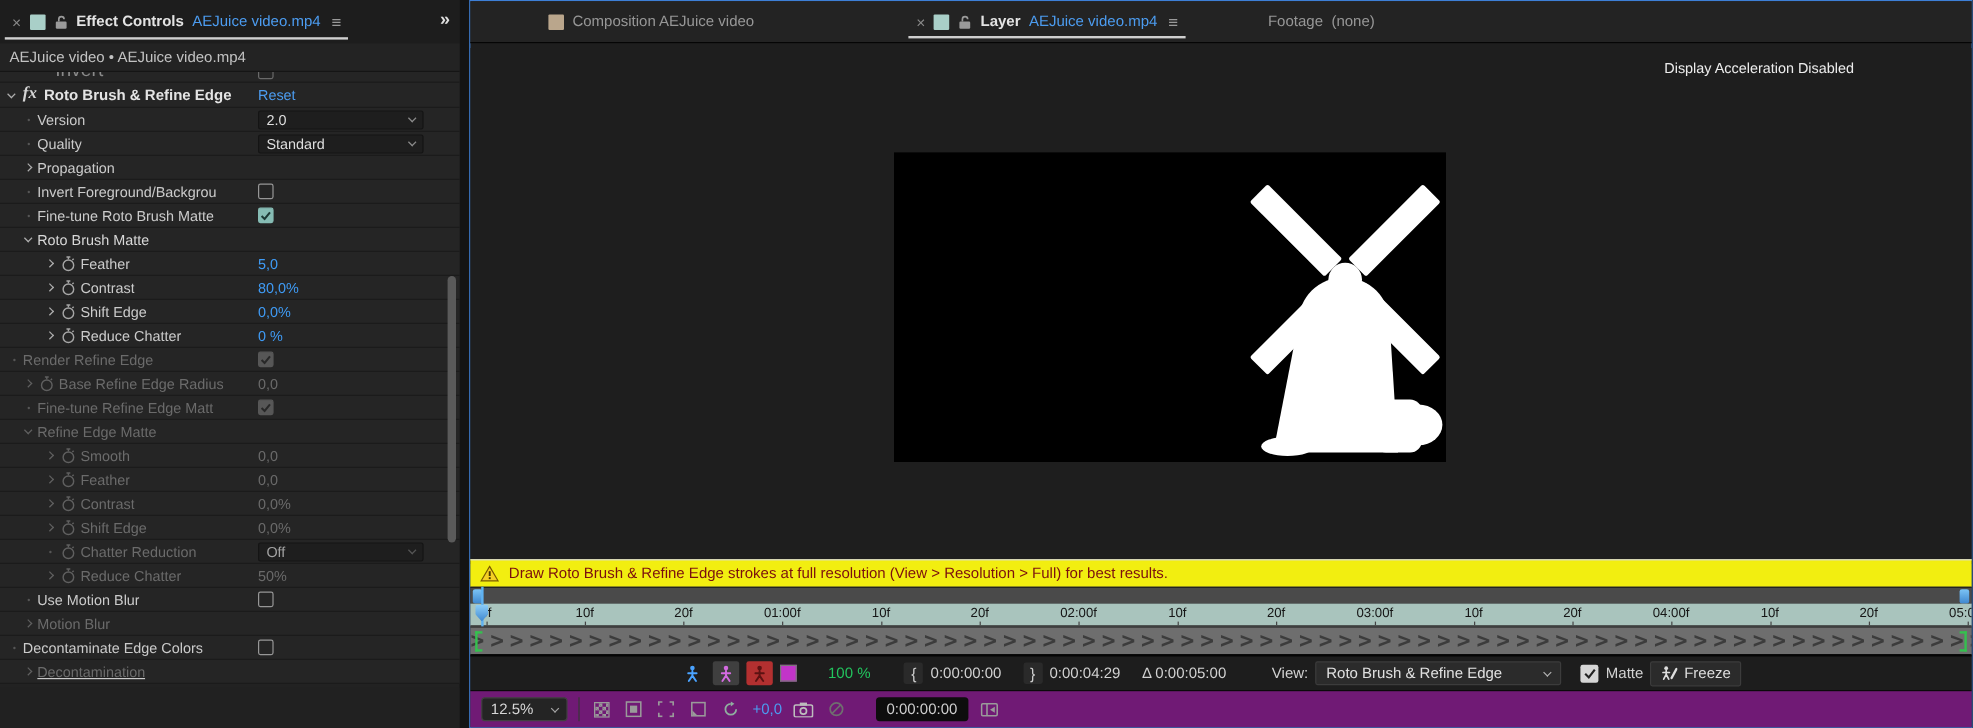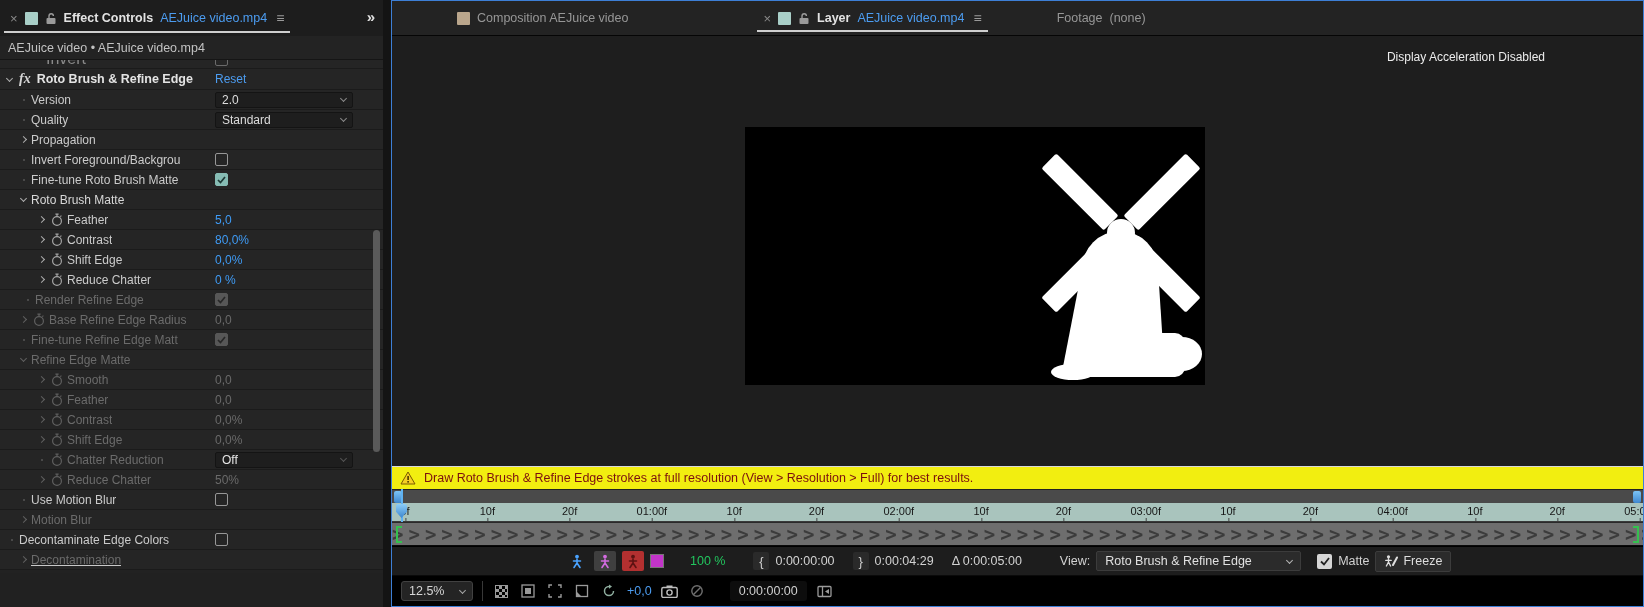--- a/index.html
+++ b/index.html
@@ -33,21 +33,21 @@
   .chev.r { transform:rotate(-45deg); }
   .chev.d { transform:rotate(45deg); margin-top:-2px; }
   .disabled .chev { border-color:#606060; }
   .rowdot { width:2px; height:2px; border-radius:50%; background:#565656; }
   .swicon { width:15px; display:flex; align-items:center; justify-content:center; flex:none; margin-right:3px; }
   .valcol { position:absolute; left:215px; display:flex; align-items:center; }
   .val { font-size:12px; color:#3f9bf5; white-space:nowrap; }
   .disabled .val { color:#6a6a6a; }
   .dd { width:138px; height:16px; background:#1e1e1e; border:1px solid #141414; border-radius:2px;
         display:flex; align-items:center; justify-content:space-between; padding:0 6px; font-size:12px; color:#dedede; }
-  .disabled .dd { color:#e5e5e5; }
+  .disabled .dd { color:#a3a3a3; }
   .dd .chev { border-color:#8a8a8a; margin-top:-2px; }
   .disabled .dd .chev { border-color:#555; }
   .cb { width:13px; height:13px; border:1px solid #979797; border-radius:2px;
         display:flex; align-items:center; justify-content:center; background:transparent; }
   .cb.checked { background:#86bcb4; border-color:#86bcb4; }
   .disabled .cb { border-color:#5c5c5c; }
   .disabled .cb.checked { background:#575757; border-color:#575757; }
   .fxhead { height:21px; background:#252525; border-bottom:1px solid #1b1b1b; display:flex; align-items:center; }
   .fxhead .fxbadge { font-family:Liberation Serif, serif; font-style:italic; font-weight:bold;
                      color:#d5d5d5; font-size:14px; margin:0 6px 0 2px; }
@@ -98,21 +98,21 @@
               display:flex; align-items:center; justify-content:center; font-size:13px; }
   .timeval { color:#d2d2d2; }
   .view-dd { width:205px; height:20px; background:#2b2b2b; border:1px solid #3c3c3c; border-radius:2px;
              display:flex; align-items:center; justify-content:space-between; padding:0 8px; color:#e0e0e0; }
   .view-dd .chev { border-color:#b5b5b5; margin-top:-2px; }
   .render-cb { width:15px; height:15px; background:#d6d6d6; border-radius:2px;
                display:flex; align-items:center; justify-content:center; }
   .freeze-btn { height:21px; background:#2b2b2b; border:1px solid #3c3c3c; border-radius:2px;
                 display:flex; align-items:center; gap:5px; padding:0 8px; color:#dedede; }
 
-  .tb2 { position:absolute; left:1px; right:1px; top:575px; height:31px; background:#000000; border-top:1px solid #0a0a0a;
+  .tb2 { position:absolute; left:1px; right:1px; top:575px; height:31px; background:#701a75; border-top:1px solid #0a0a0a;
          display:flex; align-items:center; gap:9px; font-size:12.5px; }
   .zoom-dd { margin-left:9px; width:72px; height:20px; border:1px solid #414141; border-radius:3px; background:#242424;
              display:flex; align-items:center; justify-content:space-between; padding:0 7px; color:#d6d6d6; }
   .zoom-dd .chev { border-color:#a5a5a5; margin-top:-2px; }
   .vsep { width:1px; height:20px; background:#383838; }
   .t2icon { display:flex; align-items:center; justify-content:center; width:18px; height:18px; }
   .expo { color:#4c9cf0; }
   .time-field { background:#0d0d0d; border-radius:3px; height:20px; display:flex; align-items:center;
                 padding:0 9px; color:#cfcfcf; }
   .checker { width:13px; height:13px; border:1px solid #9a9a9a;
@@ -286,21 +286,21 @@
                 <path d="M4.4 1.2 H7.6 M6 1.4 V3"></path>
                 <path d="M9.3 3.6 L10.4 2.6"></path>
               </g>
             </svg>
           </span>
           <span class="lbl">Reduce Chatter</span>
           <span class="valcol">
             <span class="val">0 %</span>
           </span>
         </div>
-        <div class="fx-row disabled" style="padding-left: 20px; text-align: center;">
+        <div class="fx-row disabled" style="padding-left: 4px; text-align: center;">
           <span class="exp">
             <span class="rowdot"></span>
           </span>
           <span class="lbl">Render Refine Edge</span>
           <span class="valcol">
             <span class="cb checked">
               <svg width="9" height="8" viewBox="0 0 9 8">
                 <polyline points="1,4 3.5,6.5 8,1" fill="none" stroke="#282828" stroke-width="1.7"></polyline>
               </svg>
             </span>

